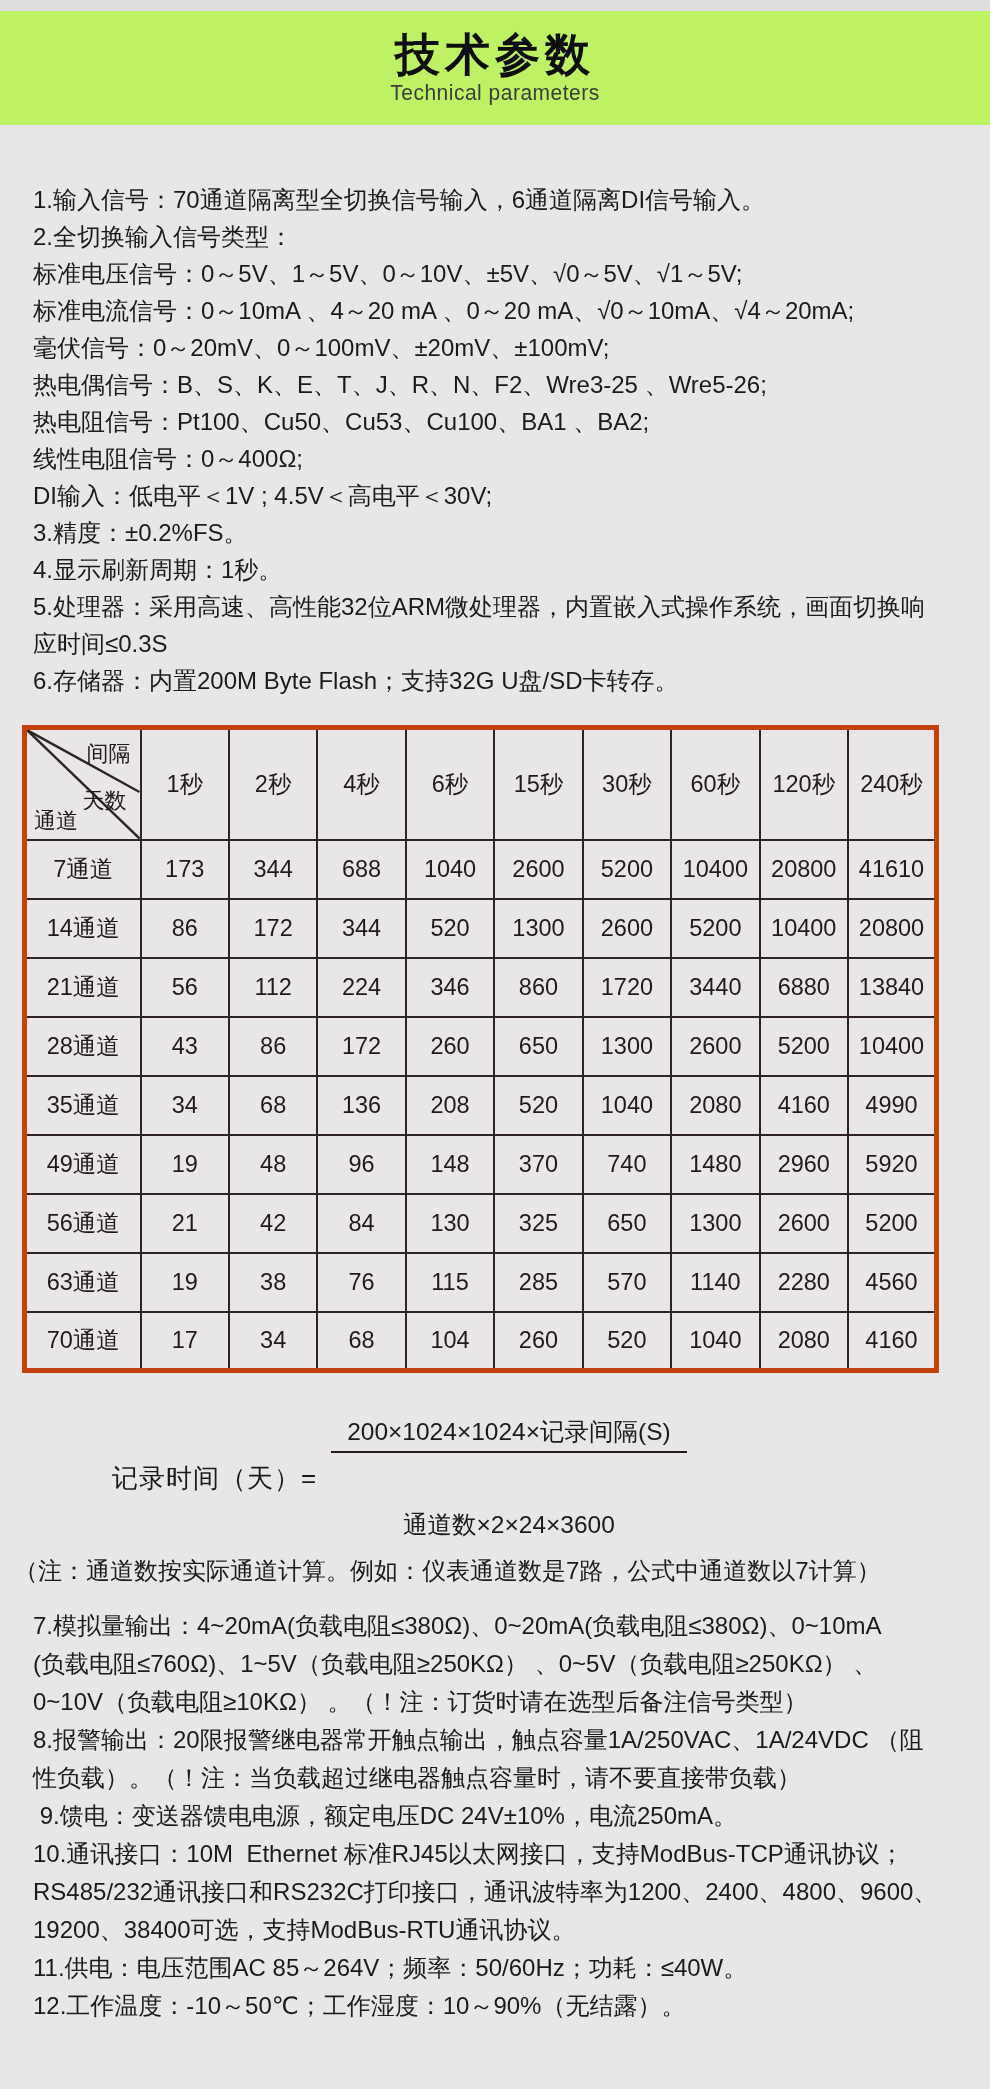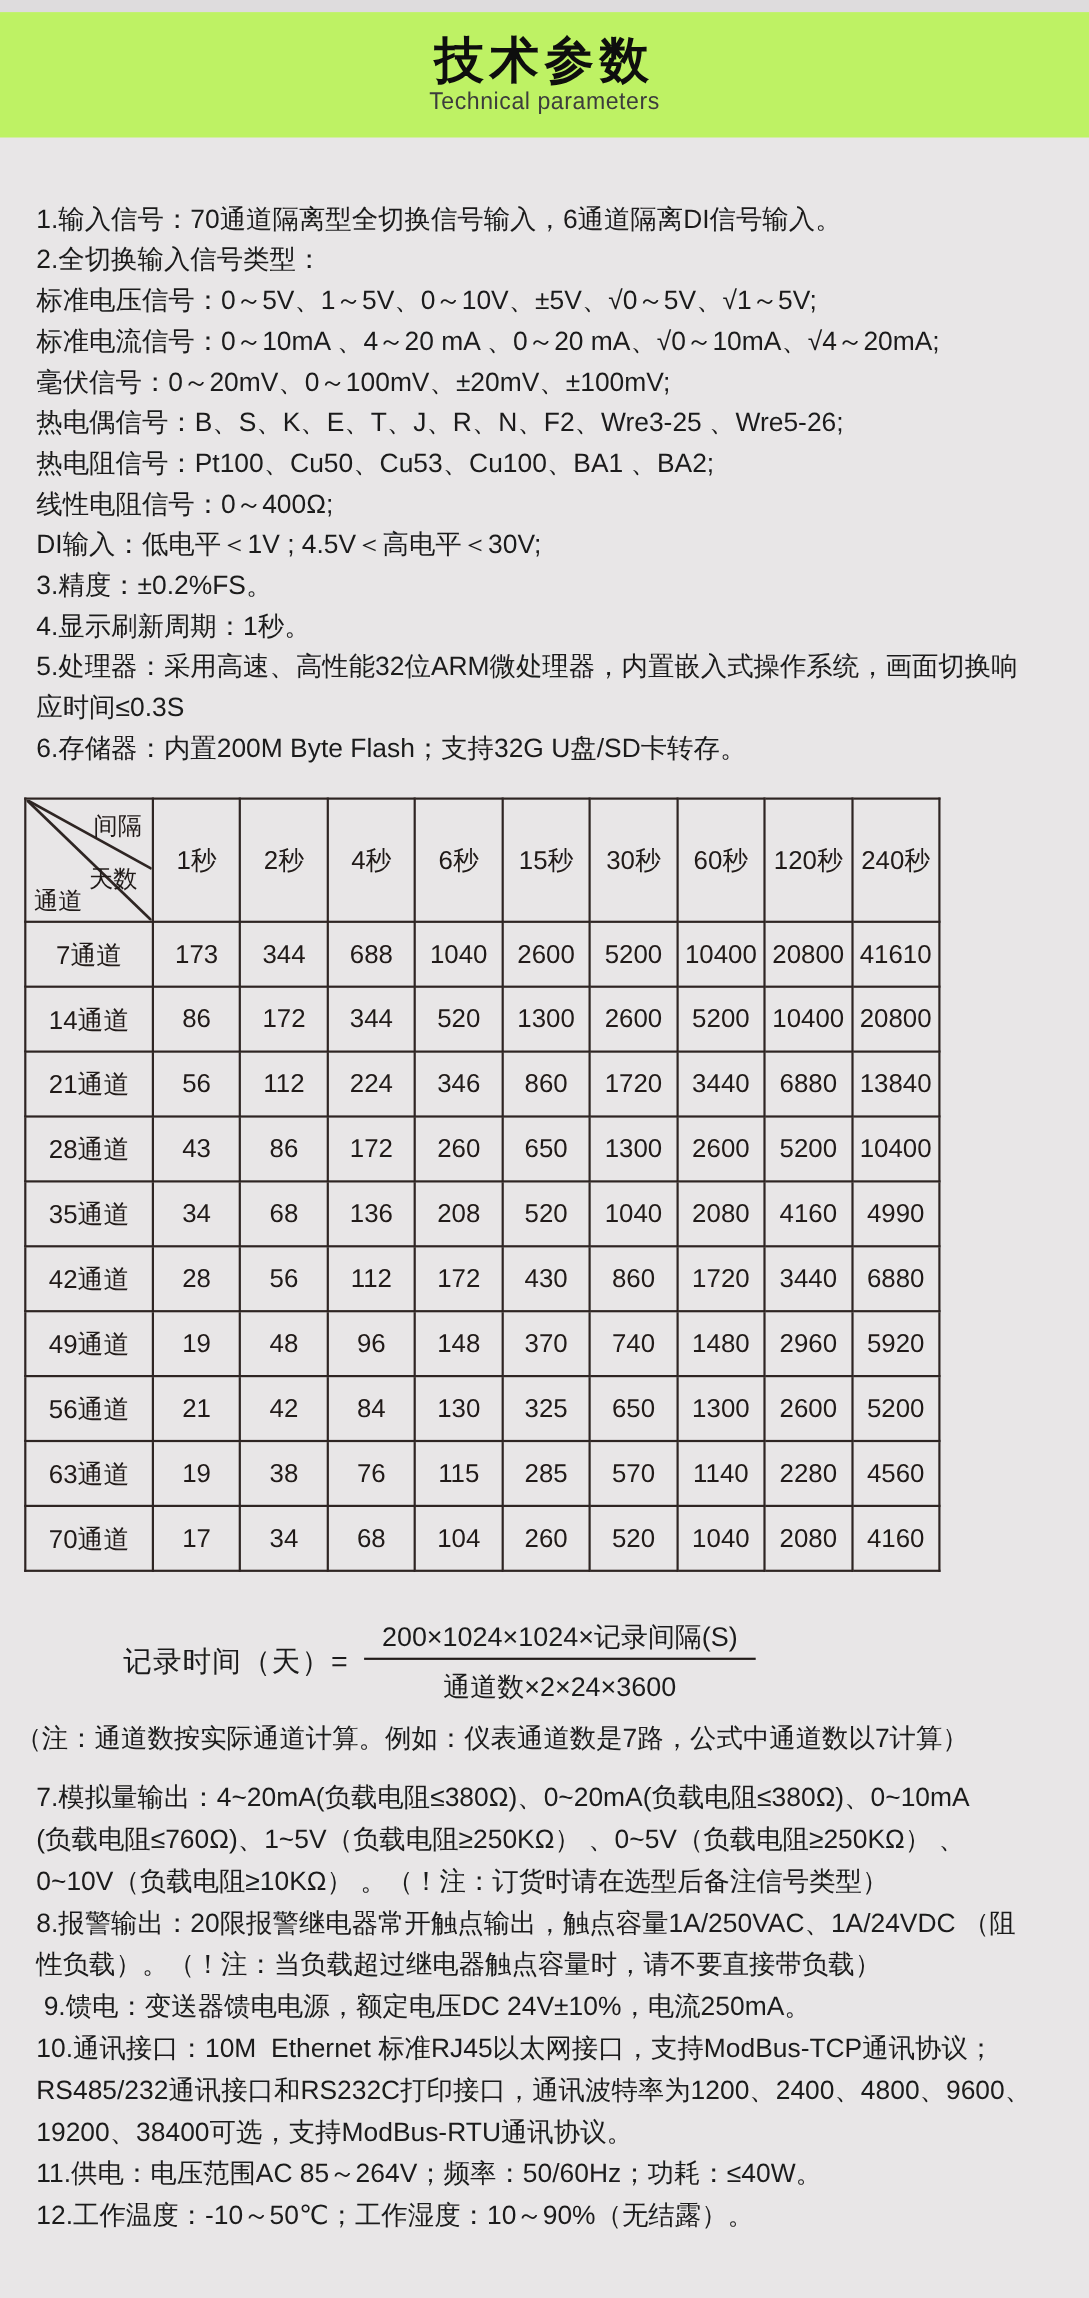--- a/index.html
+++ b/index.html
@@ -19,43 +19,43 @@
   .subtitle{font-size:21px;color:#3c3c3c;margin-top:2px;letter-spacing:0.5px;
     transform:scaleY(1.05);}
   
   .specs{font-size:24px;font-weight:500;white-space:pre-wrap;}
   .specs-top{margin:56px 0 0 33px;line-height:37px;}
   .specs-bottom{margin:20px 0 0 33px;line-height:38px;}
   .spec-line{white-space:pre-wrap;}
   
   table.rec{
     border-collapse:collapse;table-layout:fixed;
-    margin:26px 0 0 22px;width:833px;
-    border:2px solid #c2410c;
+    margin:26px 0 0 22px;width:917px;
+    border:5px solid #c2410c;
   }
   table.rec th,table.rec td{
     border:2px solid #2e2523;
     font-weight:500;text-align:center;vertical-align:middle;
     font-size:23.5px;color:#201a18;
     padding:0;overflow:hidden;
   }
   tr.head-row{height:112px;}
   tr.body-row{height:59px;}
   .corner-cell{position:relative;padding:0;}
   .corner-cell svg{position:absolute;left:0;top:0;width:100%;height:100%;display:block;}
   .corner-lbl{position:absolute;font-size:22px;color:#201a18;}
   .lbl-interval{top:9px;right:9px;}
   .lbl-days{bottom:23px;right:13px;}
   .lbl-channel{bottom:3px;left:7px;}
   
   .formula{display:flex;align-items:center;margin:42px 0 0 112px;}
   .formula-label{font-size:26px;font-weight:500;letter-spacing:1px;}
   .fraction{margin-left:14px;text-align:center;font-size:24.5px;font-weight:500;}
   .fraction .num{padding:0 16px 3px 16px;border-bottom:2.5px solid #221c1a;}
-  .fraction .den{padding-top:8px;}
+  .fraction .den{padding-top:8px;margin-top:47px;}
   .formula-note{margin:14px 0 16px 14px;font-size:24px;font-weight:500;}
 </style>
 </head>
 <body>
 
 <div class="top-strip"></div>
 
 <div class="title-band">
   <div class="title">技术参数</div>
   <div class="subtitle">Technical parameters</div>
@@ -155,32 +155,20 @@
         <td>68</td>
         <td>136</td>
         <td>208</td>
         <td>520</td>
         <td>1040</td>
         <td>2080</td>
         <td>4160</td>
         <td>4990</td>
       </tr>
       <tr class="body-row">
-        <th>42通道</th>
-        <td>28</td>
-        <td>56</td>
-        <td>112</td>
-        <td>172</td>
-        <td>430</td>
-        <td>860</td>
-        <td>1720</td>
-        <td>3440</td>
-        <td>6880</td>
-      </tr>
-      <tr class="body-row">
         <th>49通道</th>
         <td>19</td>
         <td>48</td>
         <td>96</td>
         <td>148</td>
         <td>370</td>
         <td>740</td>
         <td>1480</td>
         <td>2960</td>
         <td>5920</td>

